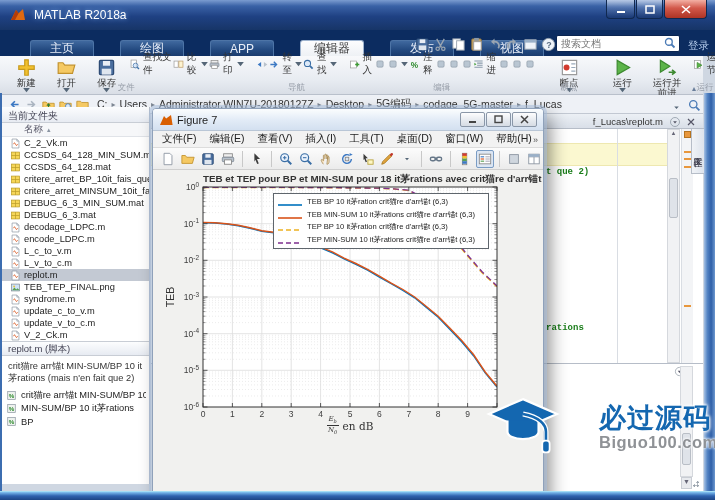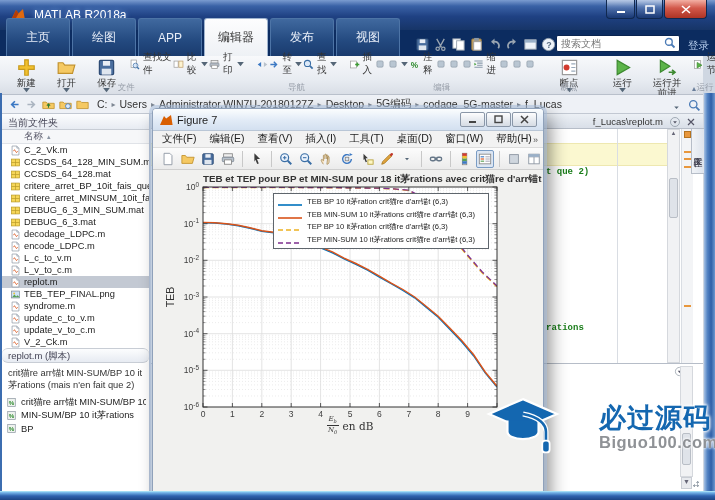--- a/index.html
+++ b/index.html
@@ -15,23 +15,23 @@
   .win-ctrls { position:absolute; right:8px; top:0; height:19px; display:flex; }
   .wbtn { height:19px; border:1px solid #10284f; border-top:none; border-radius:0 0 4px 4px;
     background:linear-gradient(180deg,rgba(255,255,255,.45),rgba(255,255,255,.12) 45%,rgba(20,45,90,.25));
     display:flex; align-items:center; justify-content:center; margin-left:1px; }
   .wbtn.min { width:29px; } .wbtn.max { width:27px; } .wbtn.cls { width:43px;
     background:linear-gradient(180deg,#f3b0a4,#d2584a 45%,#ae3425); }
 
   
   .tabrow { position:absolute; left:0; top:30px; width:715px; height:26px; background:#0c2c60; }
   .tabs { position:absolute; left:6px; bottom:0; display:flex; }
-  .tab { height:38px; min-width:64px; padding:0 12px; margin-right:2px; border-radius:3px 3px 0 0;
+  .tab { height:16px; min-width:64px; padding:0 12px; margin-right:2px; border-radius:3px 3px 0 0;
     background:linear-gradient(180deg,#40699f,#23497f 60%,#1a3b6e); border:1px solid #4d74a6; border-bottom:none;
-    color:#e8eef8; font-size:12px; display:flex; align-items:center; justify-content:center; }
+    color:#e8eef8; font-size:12px; display:flex; align-items:center; justify-content:center;margin-left:24px; }
   .tab.active { background:linear-gradient(180deg,#fdfdfe,#eef1f5); color:#333; border-color:#9fb4cf; }
   .qat { position:absolute; left:414px; top:6px; display:flex; gap:2px; }
   .qbtn { width:16px; height:16px; display:flex; align-items:center; justify-content:center; }
   .searchbox { position:absolute; left:556px; top:5px; width:124px; height:17px; border:1px solid #0a2450;
     border-radius:2px; font-size:10px; padding:0 16px 0 4px; color:#333; background:#fff; }
   .search-lens { position:absolute; left:664px; top:7px; }
   .login { position:absolute; left:688px; top:9px; font-size:10.5px; color:#b9d0ef; }
 
   
   .ribbon { position:absolute; left:0; top:56px; width:703px; height:39px;
@@ -52,33 +52,33 @@
   
   .addressbar { position:absolute; left:0; top:95px; width:703px; height:19px; background:#eef1f6;
     border-bottom:1px solid #c2c8d2; display:flex; align-items:center; padding-left:6px; }
   .addr-btn { width:17px; height:16px; display:flex; align-items:center; justify-content:center; }
   .crumbs { display:flex; align-items:center; margin-left:4px; white-space:nowrap; overflow:hidden; }
   .crumb { font-size:10.5px; color:#333; padding:0 2px; }
   .crumb-sep { font-size:8px; color:#7d8693; padding:0 2px; }
   .addr-right { position:absolute; right:6px; top:2px; display:flex; gap:6px; }
 
   
-  .leftpanel { position:absolute; left:2px; top:114px; width:148px; height:377px; background:#fff;
+  .leftpanel { position:absolute; left:2px; top:107px; width:148px; height:377px; background:#fff;
     border-right:1px solid #b6bdc8; }
   .lp-header { height:16px; background:linear-gradient(180deg,#fcfdfe,#e7ebf2); border-bottom:1px solid #c8cdd5;
     font-size:10px; color:#445; padding:2px 0 0 6px; }
   .lp-colhead { height:14px; background:#f6f7f9; border-bottom:1px solid #e0e3e8; font-size:9.5px; color:#556;
     display:flex; align-items:center; gap:4px; padding-left:22px; }
   .files { position:absolute; left:0; top:30px; width:100%; }
   .file-row { height:12px; display:flex; align-items:center; gap:3px; padding-left:8px; font-size:9.3px;
     color:#222; white-space:nowrap; overflow:hidden; }
   .file-row.selected { background:#c3c9d3; }
   .lp-dethead { position:absolute; left:0; top:234px; width:100%; height:15px;
     background:linear-gradient(180deg,#fcfdfe,#e7ebf2); border-top:1px solid #c8cdd5; border-bottom:1px solid #c8cdd5;
-    font-size:9.5px; color:#445; padding:1px 0 0 6px;border-radius:6px; }
+    font-size:9.5px; color:#445; padding:1px 0 0 6px; }
   .lp-desc { position:absolute; left:6px; top:254px; width:136px; font-size:9.3px; color:#333; line-height:1.25; }
   .secs { position:absolute; left:4px; top:282px; width:140px; }
   .sec-row { height:13px; display:flex; align-items:center; gap:4px; font-size:9.3px; color:#222;
     white-space:nowrap; overflow:hidden; }
 
   
   .editorarea { position:absolute; left:151px; top:114px; width:552px; height:249px; background:#fff; }
   .etabbar { position:absolute; left:0; top:0; width:100%; height:15px;
     background:linear-gradient(180deg,#ecf0f5,#d9dfe8); border-bottom:1px solid #b6bdc8; }
   .etab-title { position:absolute; right:40px; top:2px; font-size:9.5px; color:#333; }

